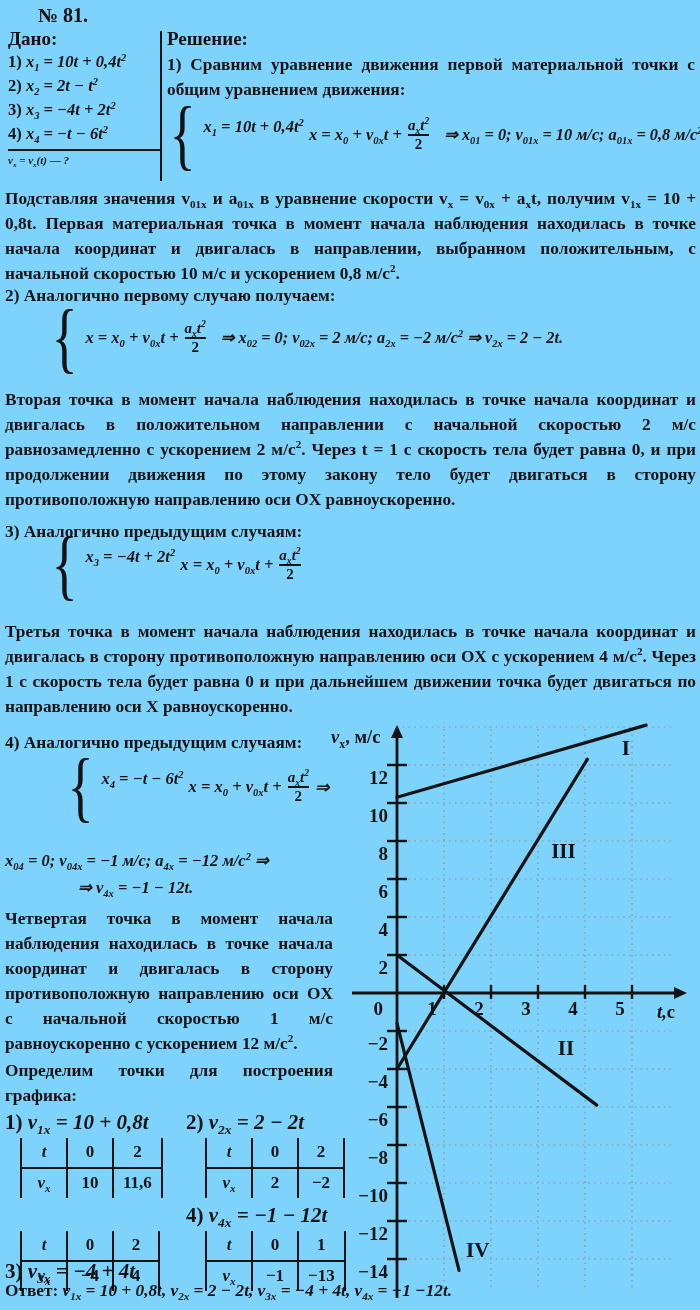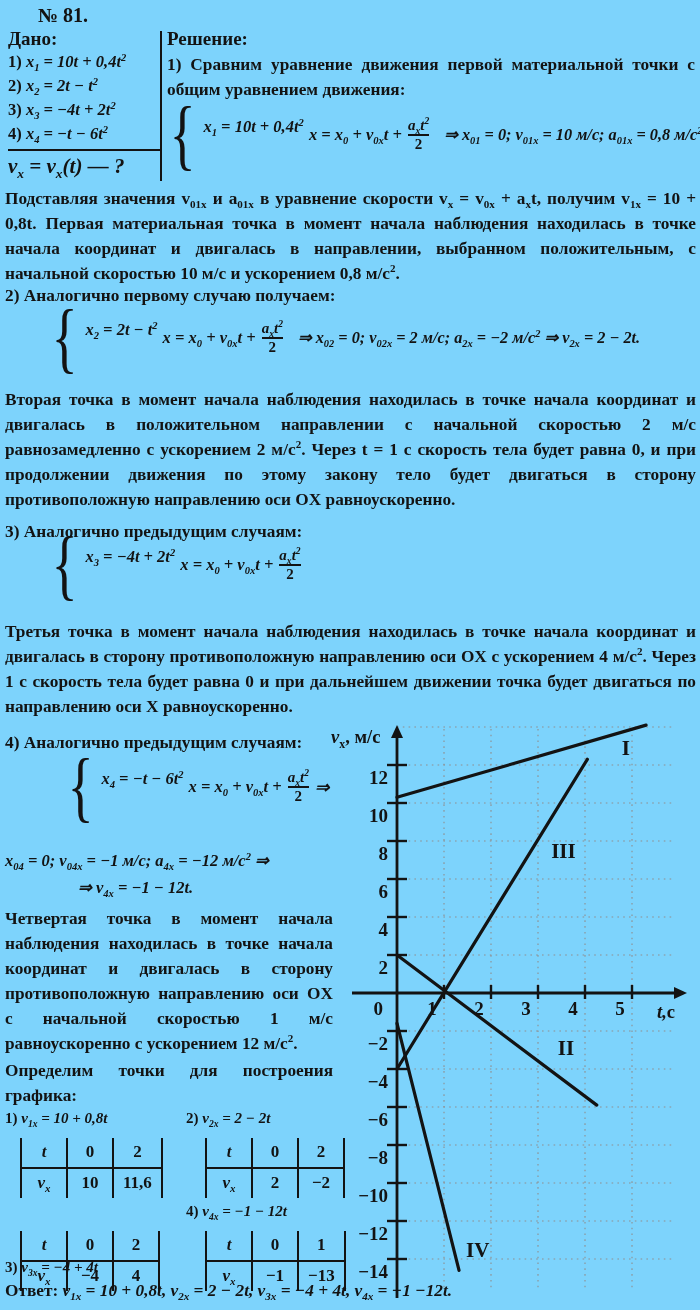--- a/index.html
+++ b/index.html
@@ -5,33 +5,33 @@
   html,body{margin:0;padding:0;background:#e8e8e8;}
   #page{position:relative;width:700px;height:1310px;background:#7dd3fc;color:#131313;
         font-family:"Liberation Serif",serif;font-weight:bold;overflow:hidden;}
   .abs{position:absolute;}
   .math{font-style:italic;}
   sub,sup{font-size:64%;line-height:0;}
   .para{font-size:17.3px;line-height:25px;text-align:justify;}
   .intro{font-size:17.3px;line-height:24px;}
   .title{font-size:19px;}
   .given-item{font-size:16.5px;line-height:24px;white-space:nowrap;}
-  .given-q{font-size:21px;padding-top:3px;white-space:nowrap;}
+  .given-q{font-size:11px;padding-top:3px;white-space:nowrap;}
   .given-rule{border-top:2.5px solid #131313;width:153px;margin-top:3px;}
   .vline{width:2px;background:#131313;}
   .system{display:flex;align-items:center;}
   .sys-brace{font-size:78px;font-weight:400;line-height:0.85;transform:scaleX(0.7);margin-right:2px;}
   .sys-body{display:flex;flex-direction:row;gap:5px;}
   .sys-l1{font-size:16.5px;white-space:nowrap;}
   .sys-l2{display:flex;align-items:center;gap:6px;font-size:16.5px;white-space:nowrap;}
   .frac{display:inline-flex;flex-direction:column;align-items:center;line-height:1.15;font-size:15px;}
   .frac .den{border-top:2.2px solid #131313;align-self:stretch;text-align:center;}
   .sys-result{font-size:16.3px;white-space:nowrap;margin-left:9px;}
   .resline{font-size:16.5px;white-space:nowrap;}
-  .eqlabel{font-size:15px;white-space:nowrap;}
+  .eqlabel{font-size:21px;white-space:nowrap;}
   .vtable{border-collapse:collapse;font-size:17px;}
   .vtable td{border-left:2.6px solid #131313;padding:1px 9px 2px;text-align:center;min-width:26px;height:26px;}
   .vtable td:last-child{border-right:2.6px solid #131313;}
   .vtable tr:first-child td{border-bottom:2.6px solid #131313;}
   .vtable td:first-child{font-style:italic;}
   .axis-label{font-size:18.5px;white-space:nowrap;}
   .axis-label::first-letter{font-style:italic;}
   .grid{stroke:#8f8f8f;stroke-width:1.1;stroke-dasharray:1.6 4.2;}
   .axis{stroke:#131313;stroke-width:2.8;}
   .tick{stroke:#131313;stroke-width:2.4;}
@@ -77,21 +77,20 @@
     </span>
   </div>
 
   <div class="abs para" style="left:5px;top:186px;width:691px">Подставляя значения v<sub>01x</sub> и a<sub>01x</sub> в уравнение скорости v<sub>x</sub> = v<sub>0x</sub> + a<sub>x</sub>t, получим v<sub>1x</sub> = 10 + 0,8t. Первая материальная точка в момент начала наблюдения находилась в точке начала координат и двигалась в направлении, выбранном положительным, с начальной скоростью 10 м/с и ускорением 0,8 м/с<sup>2</sup>.</div>
 
   <div class="abs intro" style="left:5px;top:284px">2) Аналогично первому случаю получаем:</div>
 
   <div class="abs system" style="left:46px;top:305px">
     <span class="sys-brace">{</span>
     <span class="sys-body">
-      <span class="sys-l1 math">x<sub>2</sub> = 2t − t<sup>2</sup></span>
       <span class="sys-l2">
         <span class="math">x = x<sub>0</sub> + v<sub>0x</sub>t +</span>
         <span class="frac">
           <span class="num math">a<sub>x</sub>t<sup>2</sup></span>
           <span class="den">2</span>
         </span>
         <span class="sys-result math">⇒ x<sub>02</sub> = 0; v<sub>02x</sub> = 2 м/с; a<sub>2x</sub> = −2 м/с<sup>2</sup> ⇒ v<sub>2x</sub> = 2 − 2t.</span>
       </span>
     </span>
   </div>

